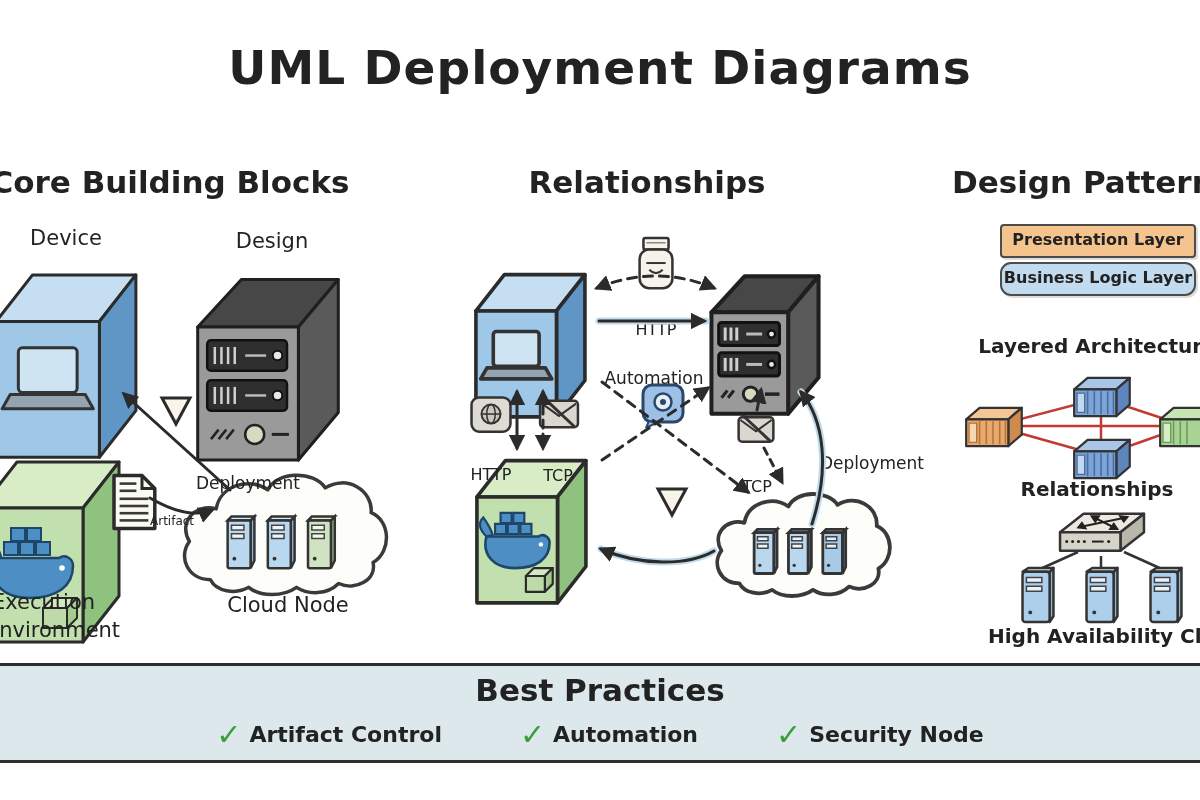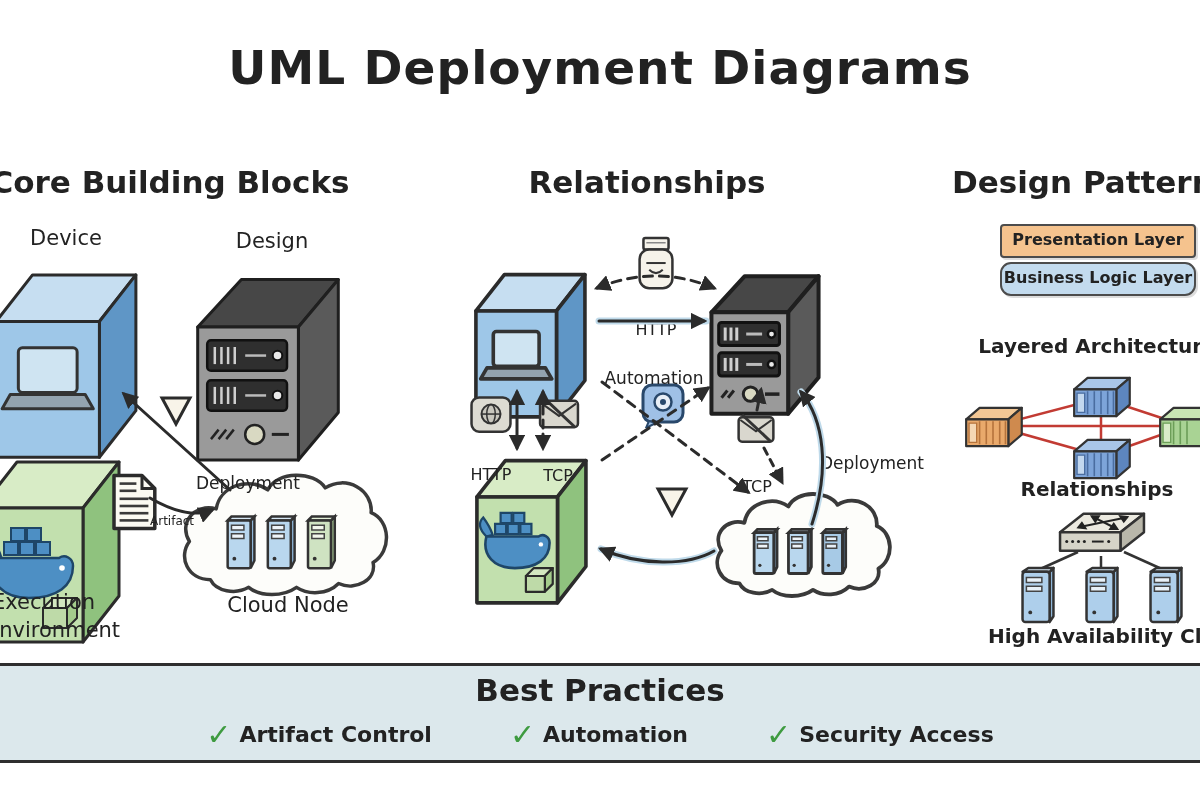--- a/index.html
+++ b/index.html
@@ -466,17 +466,17 @@
     <div class="bp-item">
       <span class="check">✓</span>
       <span>Artifact Control</span>
     </div>
     <div class="bp-item">
       <span class="check">✓</span>
       <span>Automation</span>
     </div>
     <div class="bp-item">
       <span class="check">✓</span>
-      <span>Security Access</span>
+      <span>Security Node</span>
     </div>
   </div>
 
 </div>
 
 </body></html>

